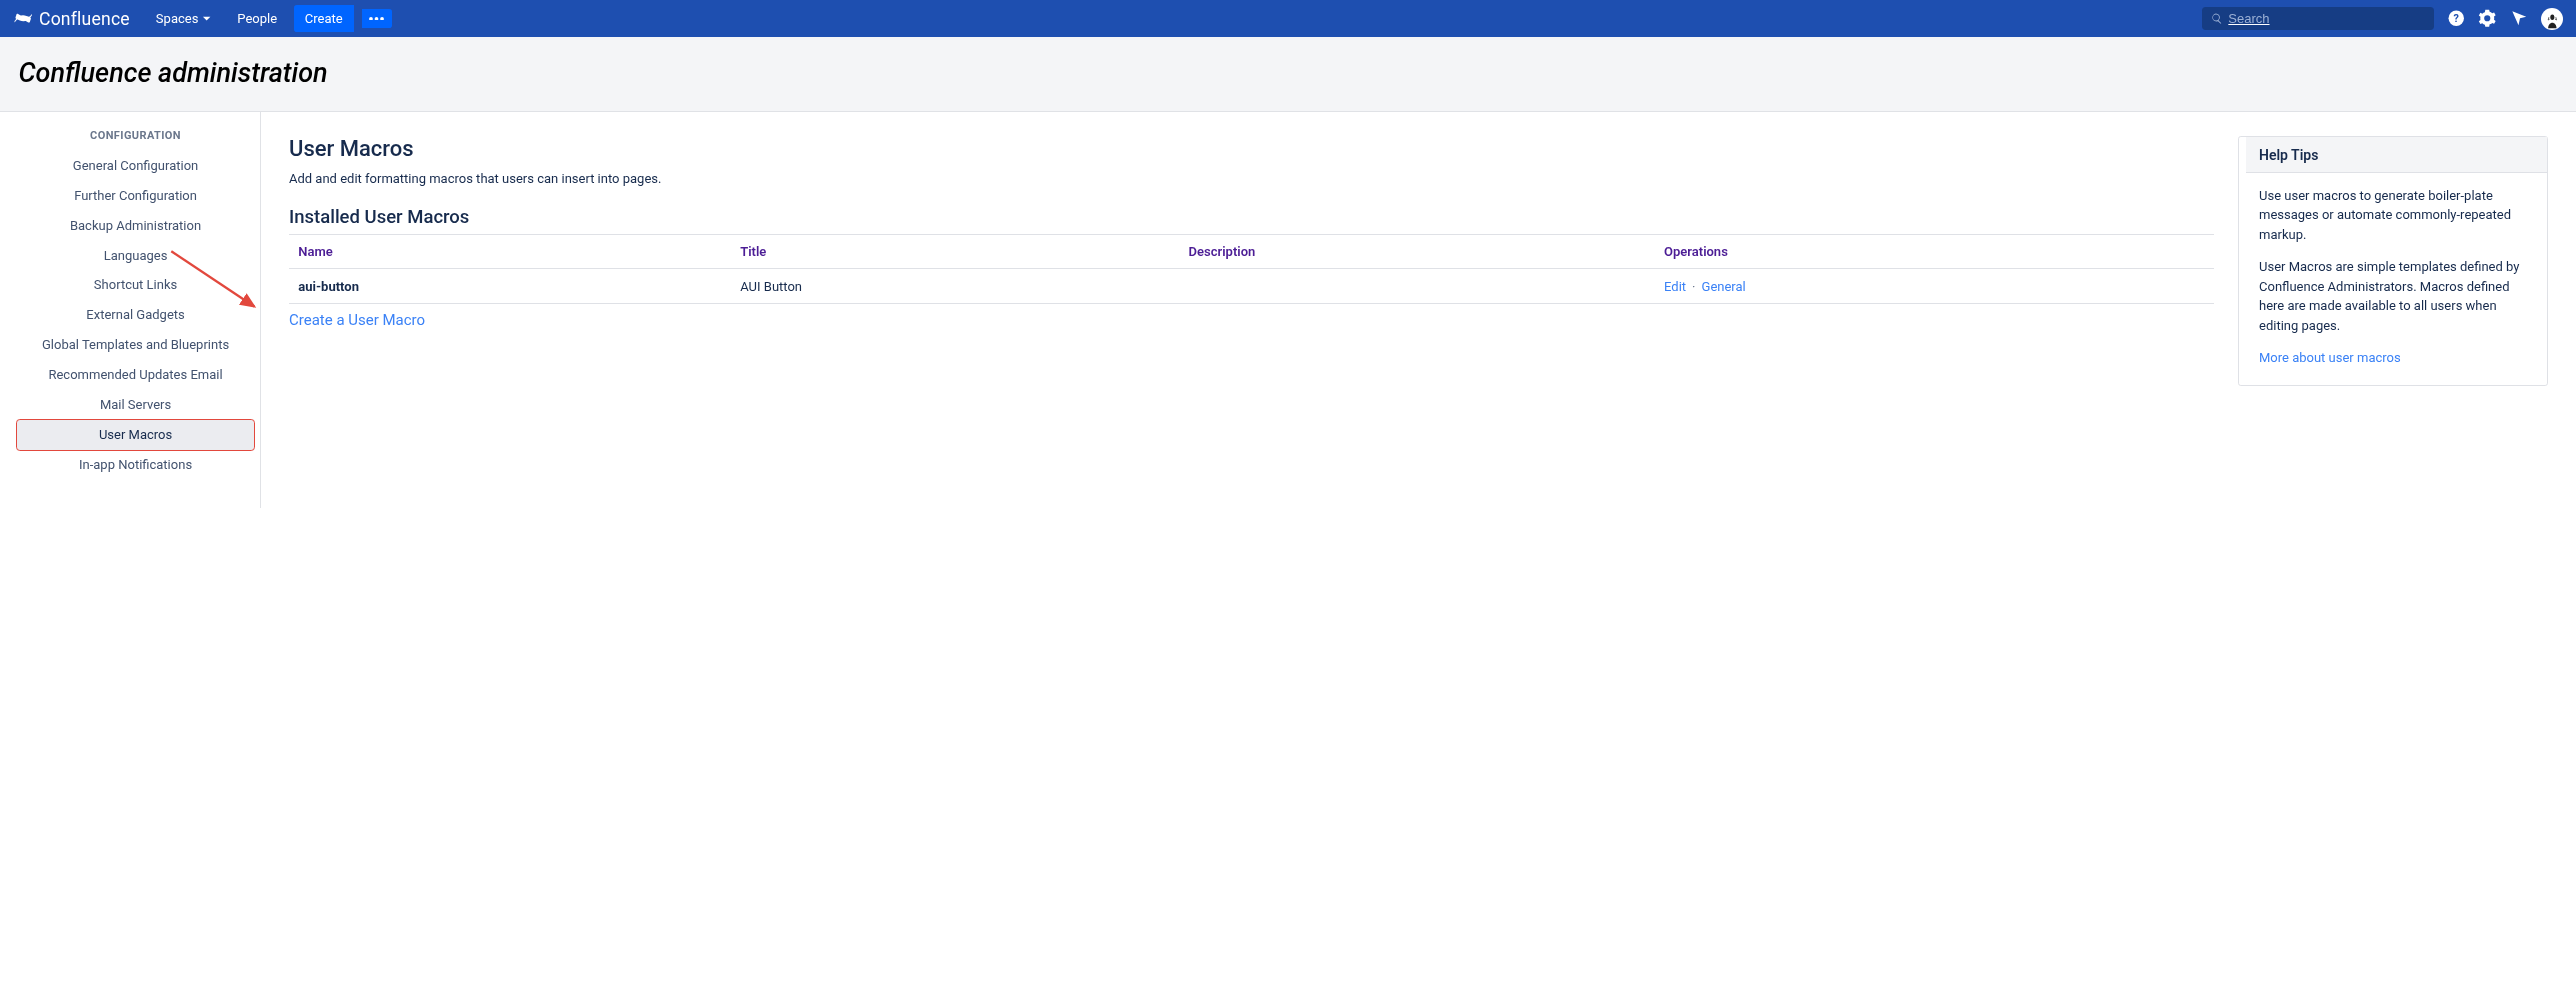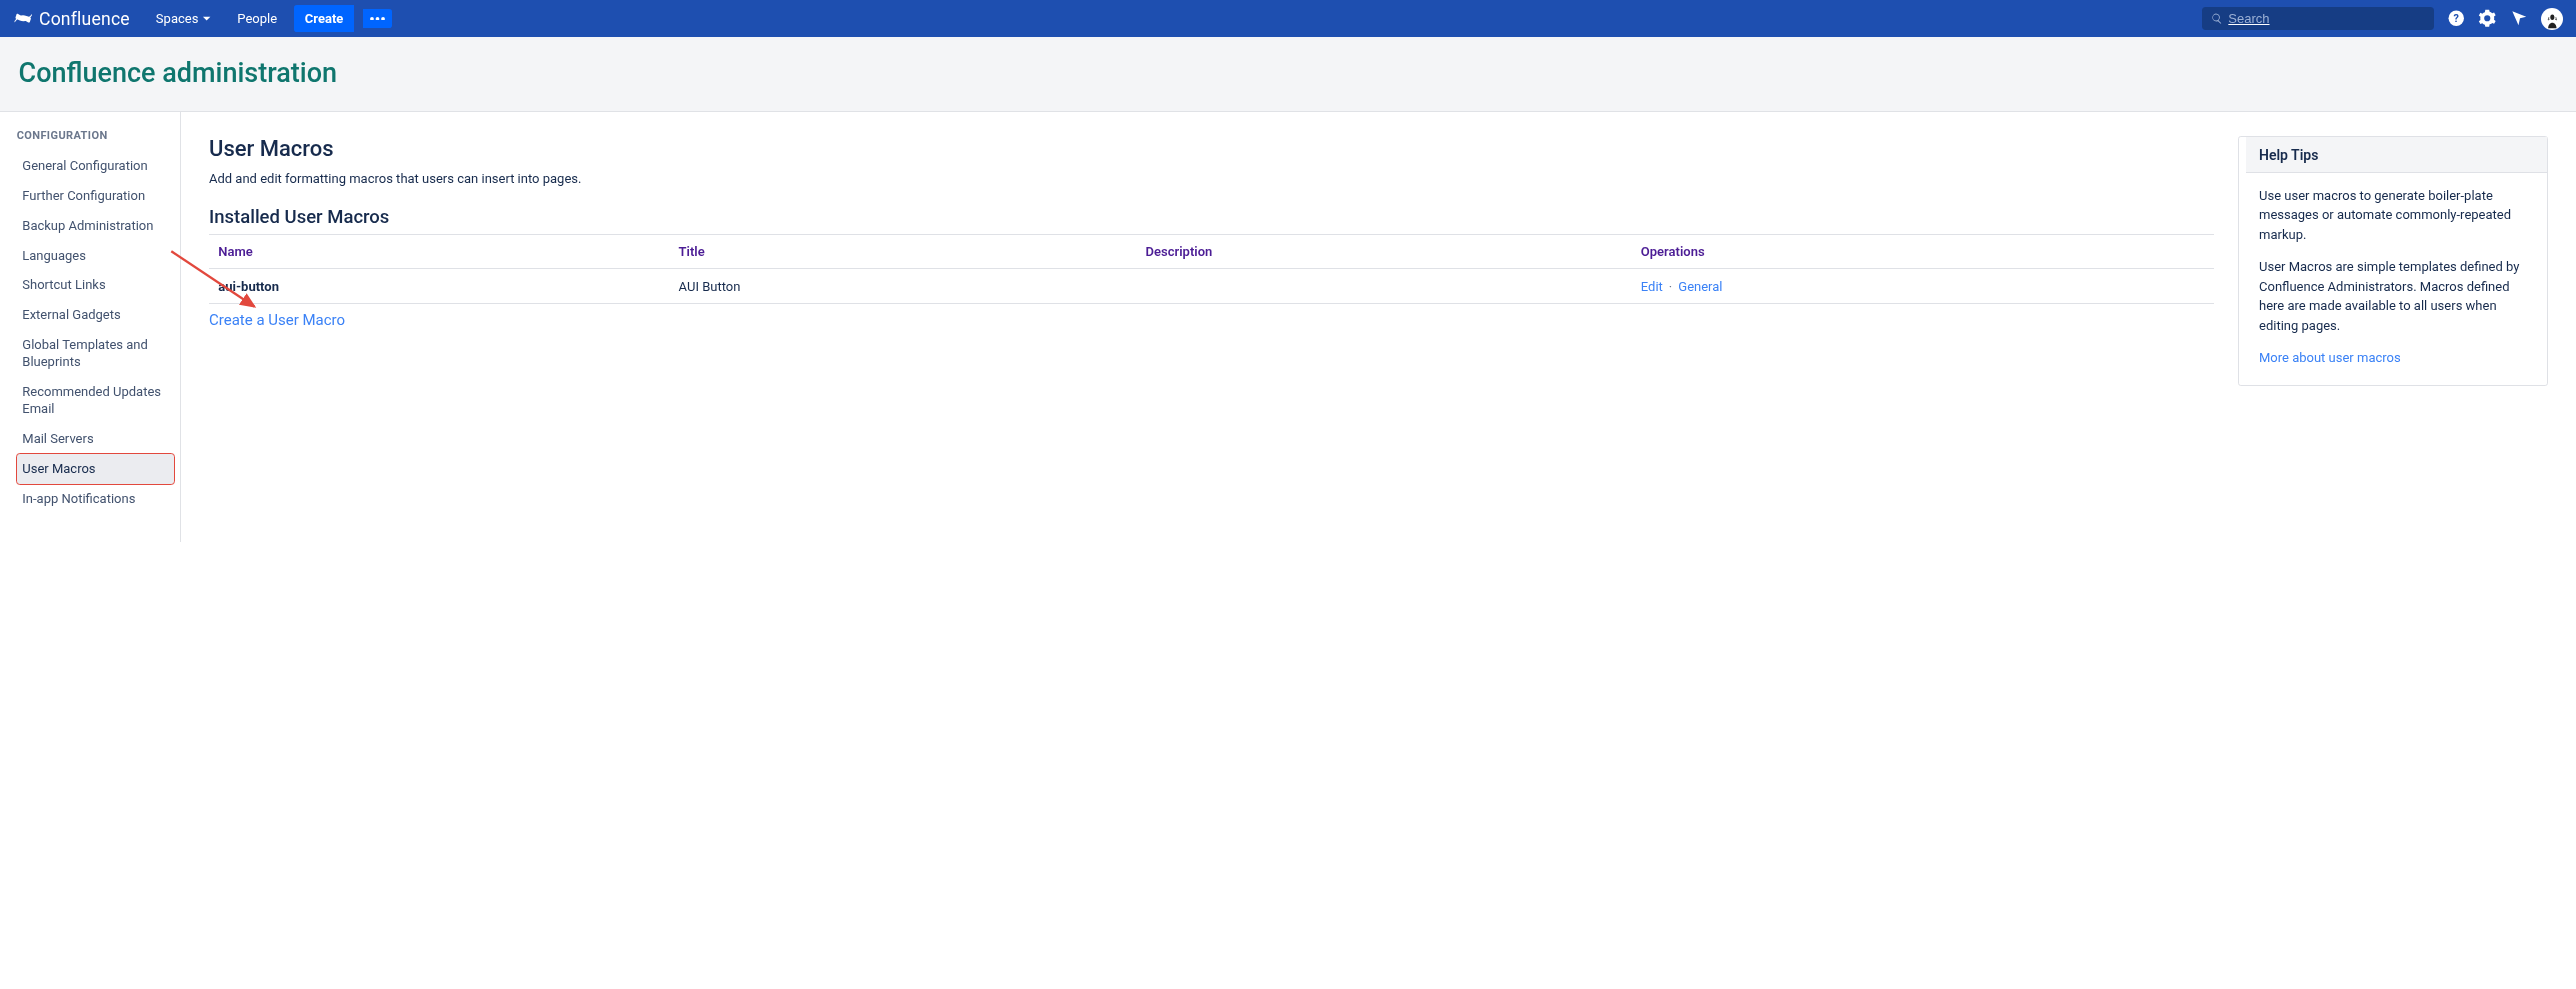--- a/index.html
+++ b/index.html
@@ -3,38 +3,38 @@
 <meta charset="utf-8">
 <style>
   * { box-sizing: border-box; margin: 0; padding: 0; }
   body { font-family: -apple-system, BlinkMacSystemFont, "Segoe UI", Roboto, Helvetica, Arial, sans-serif; color: #172B4D; background:#fff; }
 
   
   .topnav { background:#1e4fb0; height:37px; display:flex; align-items:center; padding:17px 13px; color:#fff; gap:7.4px; }
   .logo { display:flex; align-items:center; gap:5.6px; font-size:17.6px; font-weight:400; letter-spacing:0.2px; padding-right:9.3px;}
   .logo svg { width:20.4px; height:20.4px; fill:#fff;}
   .nav-item { font-size:13px; padding:5.6px 9.3px; cursor:pointer; display:flex; align-items:center; gap:3.7px;}
-  .create-btn { background:#0065FF; padding:5.6px 11px; border-radius:2.8px 0 0 2.8px; font-size:13px; font-weight:700;}
+  .create-btn { background:#0065FF; padding:5.6px 11px; border-radius:2.8px 0 0 2.8px; font-size:13px; font-weight:400;}
   .more-btn  { background:#0065FF; padding:7.4px 7.4px; border-radius:0 2.8px 2.8px 0; margin-left:0.9px; display:flex; align-items:center;}
   .nav-right { margin-left:auto; display:flex; align-items:center; gap:13px;}
   .search { background:#163d84; border-radius:3.7px; display:flex; align-items:center; padding:3.7px 9.3px; width:232px;text-decoration:underline;}
   .search input { background:transparent; border:none; outline:none; color:#cfd8ea; font-size:13px; width:100%; margin-left:5.6px;}
   .search input::placeholder{color:#9bb0d5;}
   .icon-btn svg { width:18.5px; height:18.5px; fill:#fff;}
   .icon-btn { cursor:pointer; display:flex; align-items:center; justify-content:center;}
   .avatar { width:22px; height:22px; border-radius:50%; background:#fff; overflow:hidden; display:flex; align-items:flex-end; justify-content:center;}
   .avatar svg{width:16.7px;height:16.7px;fill:#222;}
 
   
   .page-header { background:#f4f5f7; border-bottom:0.9px solid #e0e2e6; padding:20.4px 18.5px 22px;}
-  .page-header h1 { font-size:27px; font-weight:500; color:#0f766e;}
+  .page-header h1 { font-size:27px; font-weight:500; color:#000000;font-style:italic;}
 
   
   .body { display:flex; }
-  .sidebar { width:181px; border-right:0.9px solid #e0e2e6; padding:16.7px 5.6px 28px 16.7px;}
+  .sidebar { width:261px; border-right:0.9px solid #e0e2e6; padding:16.7px 5.6px 28px 16.7px;text-align:center;}
   .side-head { color:#6B778C; font-size:11px; font-weight:700; letter-spacing:0.4px; margin-bottom:9.3px;}
   .side-item { font-size:13px; color:#42526E; padding:6.5px 5.6px; border-radius:2.8px; cursor:pointer; line-height:1.3;}
   .side-item.active { background:#ebecf0; color:#172B4D; outline:1.9px solid #e2483d; outline-offset:-0.9px;}
   .content { flex:1; padding:24px 28px; display:flex; gap:24px; align-items:flex-start;}
   .main { flex:1;}
   .main h2 { font-size:22px; font-weight:500; margin-bottom:9.3px;}
   .desc { font-size:13px; color:#172B4D; margin-bottom:20.4px;}
   .section-title { font-size:18.5px; font-weight:500; margin-bottom:5.6px;}
 
   table { width:100%; border-collapse:collapse; font-size:13px;}

